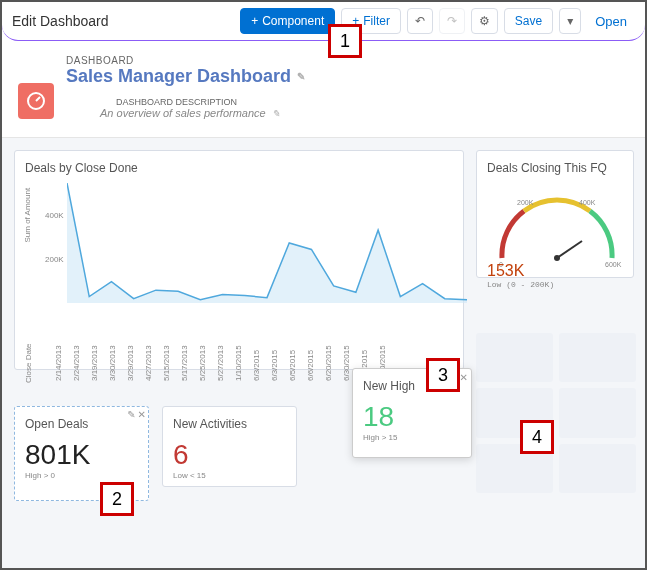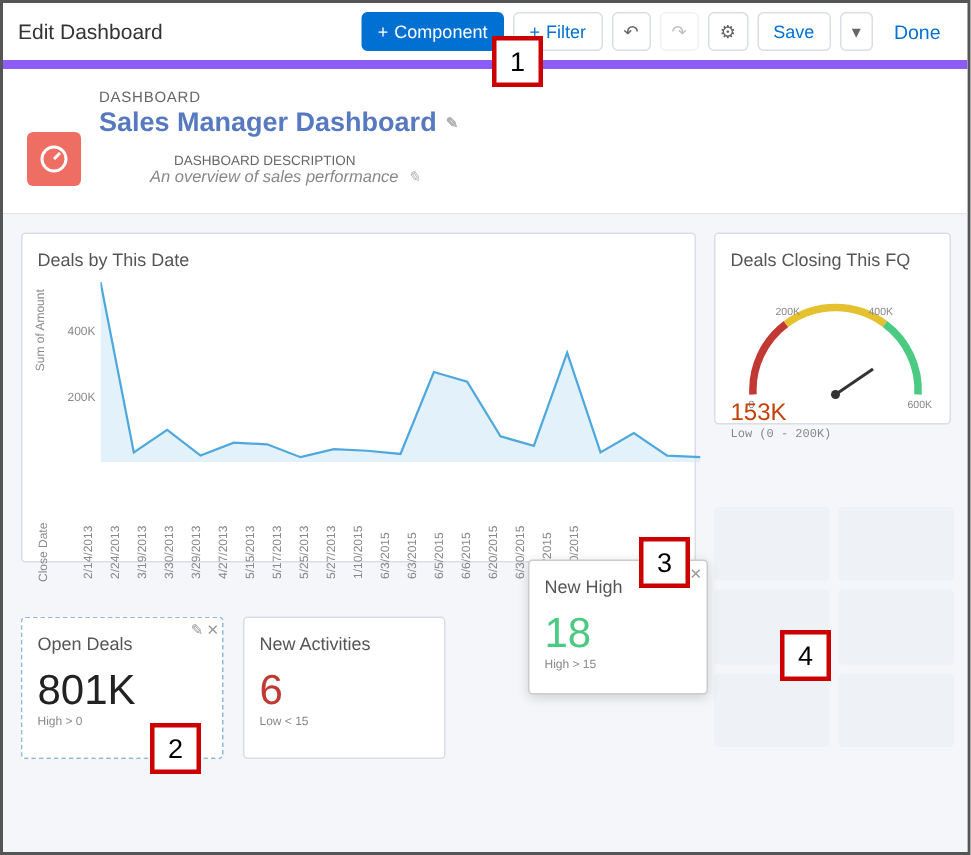--- a/index.html
+++ b/index.html
@@ -1,17 +1,17 @@
 <!DOCTYPE html>
 <html><head>
 <meta charset="utf-8">
 <style>
   * { box-sizing: border-box; margin: 0; padding: 0; }
   body { font-family: -apple-system, BlinkMacSystemFont, "Segoe UI", Arial, sans-serif; background: #fff; width: 647px; height: 570px; overflow: hidden; border: 2px solid #555; }
-  .topbar { display: flex; align-items: center; padding: 6px 10px; border-bottom: 6px solid #8b5cf6; gap: 6px; position: relative; }
+  .topbar { display: flex; align-items: center; padding: 6px 10px; border-bottom: 1px solid #8b5cf6; gap: 6px; position: relative; border-radius: 16px; }
   .topbar-title { font-size: 14px; color: #333; flex: 0 0 auto; margin-right: auto; }
   .btn { display: inline-flex; align-items: center; gap: 4px; padding: 5px 10px; border-radius: 4px; font-size: 12px; cursor: pointer; border: 1px solid #d8dde6; background: #fff; color: #0070d2; }
   .btn-primary { background: #0070d2; color: #fff; border-color: #0070d2; }
   .btn-icon { padding: 5px 7px; color: #666; }
   .done-link { color: #0070d2; font-size: 13px; padding: 5px 8px; cursor: pointer; }
   .header-block { padding: 14px 16px 18px 16px; display: flex; gap: 12px; background: #fff; border-bottom: 1px solid #e5e5e5; align-items: flex-end; }
   .dash-icon { width: 36px; height: 36px; background: #ef6e64; border-radius: 4px; display: flex; align-items: center; justify-content: center; flex-shrink: 0; }
   .dash-meta { flex: 1; }
   .dash-label { font-size: 10px; letter-spacing: 0.5px; color: #666; }
   .dash-title { font-size: 18px; color: #5679c0; font-weight: 700; display: flex; align-items: center; gap: 6px; }
@@ -19,21 +19,21 @@
   .dash-desc { font-size: 11px; color: #888; font-style: italic; margin-left: 34px; display: flex; align-items: center; gap: 6px; }
   .pencil { color: #b0b0b0; font-size: 10px; }
   .canvas { background: #f4f6f9; padding: 12px; position: relative; height: 430px; }
   .card { background: #fff; border: 1px solid #d8dde6; border-radius: 3px; padding: 10px; position: absolute; }
   .card-title { font-size: 12px; color: #555; margin-bottom: 8px; }
   .chart-card { left: 12px; top: 12px; width: 450px; height: 220px; }
   .gauge-card { left: 474px; top: 12px; width: 158px; height: 128px; }
   .open-deals-card { left: 12px; top: 268px; width: 135px; height: 95px; border: 1px dashed #8fb8e0; }
   .open-deals-card .tools { position:absolute; top:2px; right:2px; display:flex; gap:2px; }
   .tools span { font-size:10px; color:#999; cursor:pointer; }
-  .new-act-card { left: 160px; top: 268px; width: 135px; height: 95px; }
+  .new-act-card { left: 160px; top: 268px; width: 135px; height: 81px; }
   .drag-card { left: 350px; top: 230px; width: 120px; height: 90px; border:1px solid #ccc; box-shadow: 0 2px 8px rgba(0,0,0,0.15); z-index: 5; }
   .drag-card .tools { position:absolute; top:3px; right:3px; display:flex; gap:3px; }
   .metric-big { font-size: 28px; font-weight: 500; color: #222; }
   .metric-red { color: #c23934; }
   .metric-green { color: #4bca81; }
   .metric-sub { font-size: 8px; color: #888; }
   .grid-slots { position: absolute; left: 474px; top: 195px; width: 160px; height: 160px; display: grid; grid-template-columns: 1fr 1fr; grid-template-rows: repeat(3,1fr); gap: 6px; }
   .slot { background: #eef1f6; border-radius: 3px; }
   .callout { position: absolute; border: 3px solid #c00; background: #fff; font-size: 18px; font-weight: 500; color: #000; display:flex; align-items:center; justify-content:center; z-index: 20; }
   .c1 { left: 328px; top: 24px; width: 34px; height: 34px; }
@@ -74,21 +74,21 @@
     </button>
   <button class="btn btn-icon">
       <span>⚙</span>
     </button>
   <button class="btn">
       <span>Save</span>
     </button>
   <button class="btn btn-icon">
       <span>▾</span>
     </button>
-  <span class="done-link">Done</span>
+  <span class="done-link">Open</span>
 </div>
 
 <div class="header-block">
   <div class="dash-icon">
     <svg width="20" height="20" viewBox="0 0 20 20">
         <circle cx="10" cy="10" r="8" fill="none" stroke="#fff" stroke-width="2"></circle>
         <line x1="10" y1="10" x2="14" y2="6" stroke="#fff" stroke-width="2"></line>
       </svg>
   </div>
   <div class="dash-meta">
@@ -101,21 +101,21 @@
     <div class="dash-desc">
       <span>An overview of sales performance</span>
       <span class="pencil">✎</span>
     </div>
   </div>
 </div>
 
 <div class="canvas">
 
   <div class="card chart-card">
-    <div class="card-title">Deals by This Date</div>
+    <div class="card-title">Deals by Close Done</div>
     <div class="linechart">
       <span class="ylab">Sum of Amount</span>
       <span class="ytick" style="top:28px">400K</span>
       <span class="ytick" style="top:72px">200K</span>
       <svg id="linesvg" width="400" height="120" style="position:absolute;left:32px;top:0">
           <path d="M 0 120 L 0 0 L 22.22222222222222 113.57142857142857 L 44.44444444444444 98.57142857142857 L 66.66666666666666 115.71428571428571 L 88.88888888888889 107.14285714285714 L 111.11111111111111 108.21428571428572 L 133.33333333333331 116.78571428571429 L 155.55555555555557 111.42857142857143 L 177.77777777777777 112.5 L 200 114.64285714285714 L 222.22222222222223 60 L 244.44444444444446 66.42857142857142 L 266.66666666666663 102.85714285714286 L 288.88888888888886 109.28571428571428 L 311.11111111111114 47.14285714285715 L 333.33333333333337 113.57142857142857 L 355.55555555555554 100.71428571428571 L 377.77777777777777 115.71428571428571 L 400 116.78571428571429 L 400 120 Z" fill="#cfe8f7" opacity="0.6"></path>
           <path d="M 0 0 L 22.22222222222222 113.57142857142857 L 44.44444444444444 98.57142857142857 L 66.66666666666666 115.71428571428571 L 88.88888888888889 107.14285714285714 L 111.11111111111111 108.21428571428572 L 133.33333333333331 116.78571428571429 L 155.55555555555557 111.42857142857143 L 177.77777777777777 112.5 L 200 114.64285714285714 L 222.22222222222223 60 L 244.44444444444446 66.42857142857142 L 266.66666666666663 102.85714285714286 L 288.88888888888886 109.28571428571428 L 311.11111111111114 47.14285714285715 L 333.33333333333337 113.57142857142857 L 355.55555555555554 100.71428571428571 L 377.77777777777777 115.71428571428571 L 400 116.78571428571429" fill="none" stroke="#4fa8dd" stroke-width="1.5"></path>
         </svg>
       <span class="xlab">Close Date</span>
       <div class="xaxis" id="xaxis">

